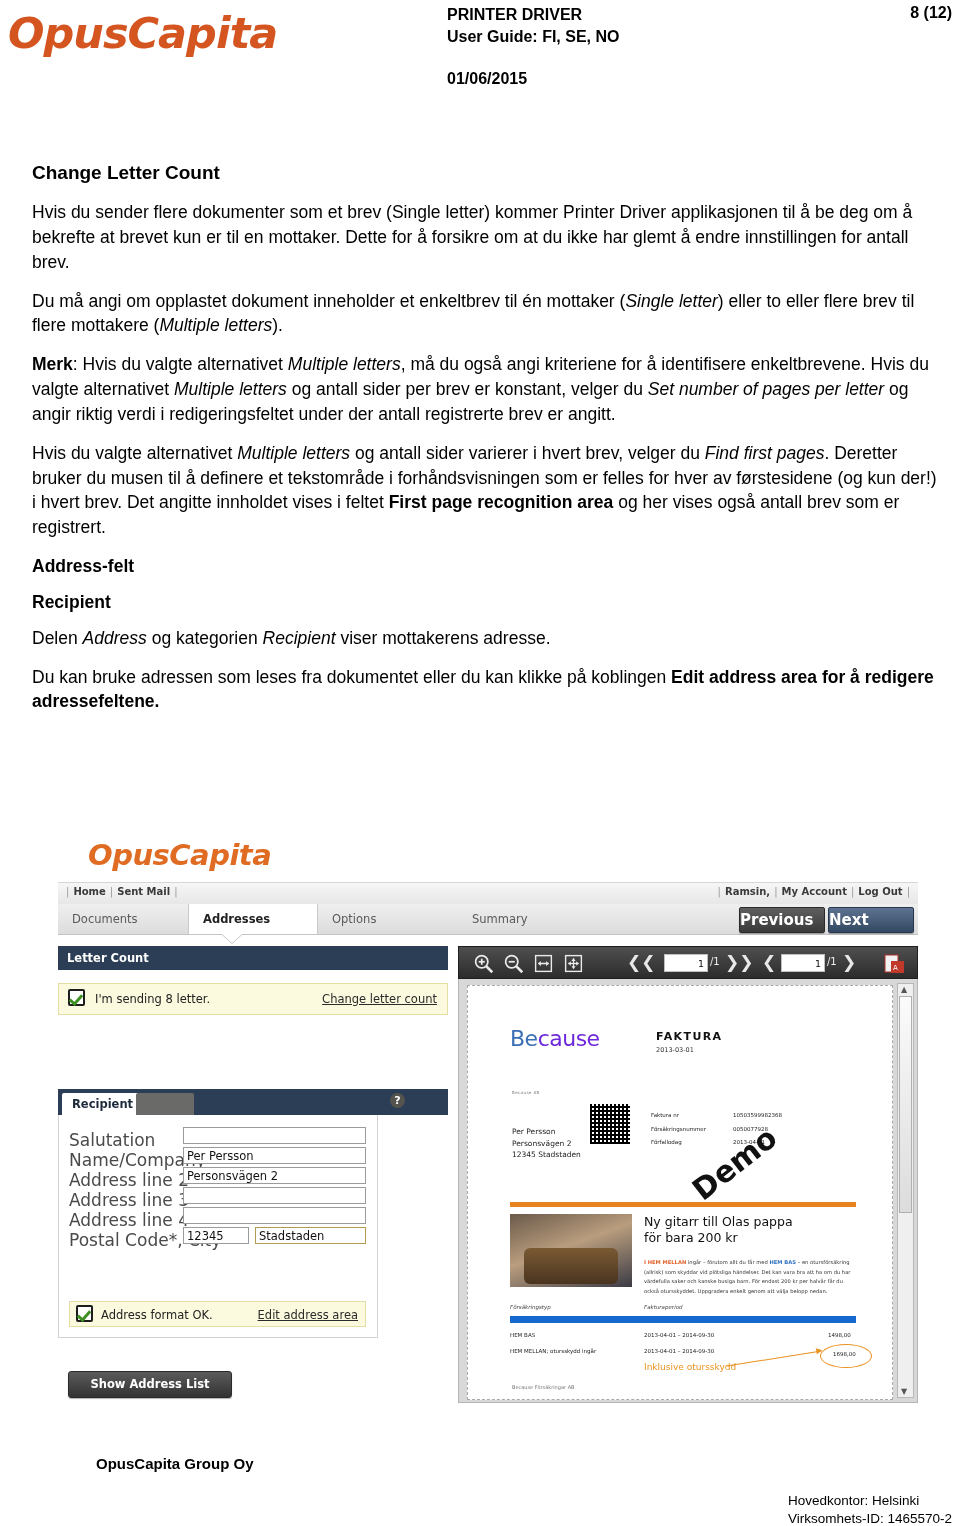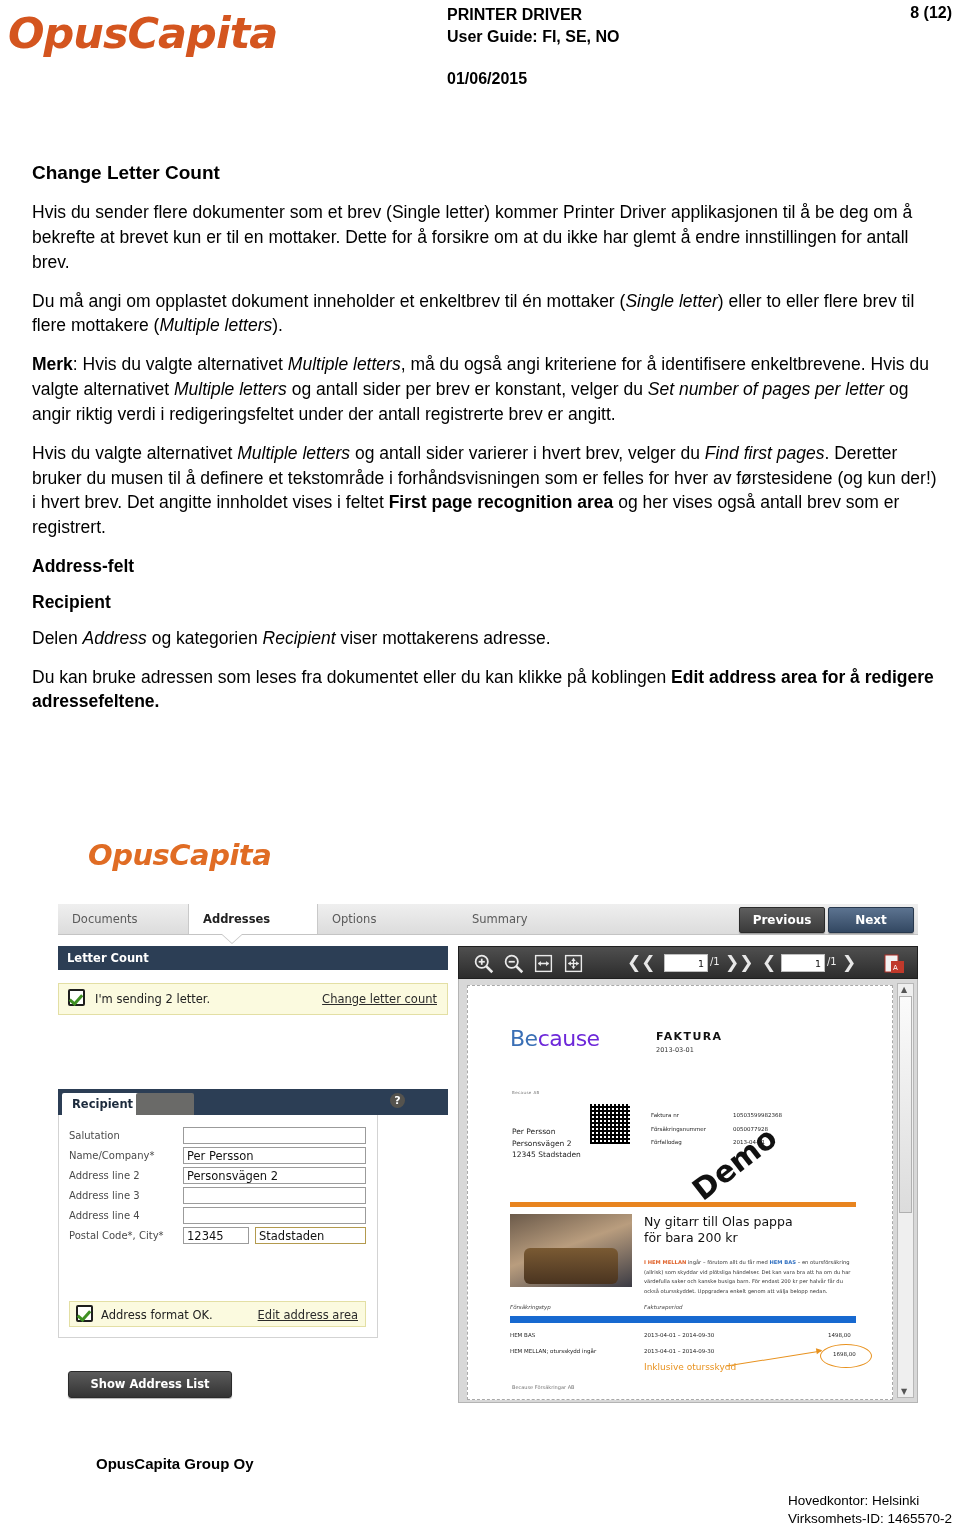--- a/index.html
+++ b/index.html
@@ -156,24 +156,24 @@
     border-left: 10px solid transparent;
     border-right: 10px solid transparent;
     border-top: 9px solid #ffffff;
     filter: drop-shadow(0 1px 0 #c4c4c4);
   }
   .navbtn {
     position: absolute;
     top: 3px;
     height: 24px;
     line-height: 24px;
-    font-size: 12px;
+    font-size: 15px;
     font-weight: bold;
     color: #ffffff;
-    text-align: center;
+    text-align: left;
     border-radius: 2px;
     box-shadow: 0 1px 1px rgba(0,0,0,.3);
   }
   .navbtn.prev {
     right: 93px;
     width: 84px;
     background: linear-gradient(#5e5e5e, #3a3a3a);
     border: 1px solid #2b2b2b;
   }
   .navbtn.next {
@@ -299,21 +299,21 @@
   }
   .frow {
     position: relative;
     height: 19px;
     margin: 0 0 1px 0;
   }
   .flabel {
     position: absolute;
     left: 10px;
     top: 3px;
-    font-size: 10px;
+    font-size: 17px;
     color: #4a4a4a;
   }
   .finput {
     position: absolute;
     left: 124px;
     top: 0;
     width: 183px;
     height: 17px;
     border: 1px solid #9b9b9b;
     background: #fff;
@@ -659,38 +659,46 @@
 
   <p class="para"><span>Delen </span><span class="i">Address</span><span> og kategorien </span><span class="i">Recipient</span><span> viser mottakerens adresse.</span></p>
 
   <p class="para"><span>Du kan bruke adressen som leses fra dokumentet eller du kan klikke på koblingen </span><span class="b">Edit address area</span><span class="b"> for å redigere adressefeltene.</span></p>
 </div>
 
 <div class="app-shot">
 
   <div class="app-logo">OpusCapita</div>
 
+  <div class="topnav">
+    <div class="links left">
+      <span class="sep">|</span><a>Home</a><span class="sep">|</span><a>Sent Mail</a><span class="sep">|</span>
+    </div>
+    <div class="links right">
+      <span class="sep">|</span><a>Ramsin,</a><span class="sep">|</span><a>My Account</a><span class="sep">|</span><a>Log Out</a><span class="sep">|</span>
+    </div>
+  </div>
 
   <div class="tabbar">
     <div class="tab" style="left:0px;">Documents</div>
     <div class="tab active" style="left:130px;width:130px;">Addresses</div>
     <div class="tab" style="left:260px;">Options</div>
     <div class="tab" style="left:400px;">Summary</div>
     <div class="navbtn prev">Previous</div>
     <div class="navbtn next">Next</div>
   </div>
   <div class="tab-notch" style="left:164px;"></div>
 
   <div class="leftcol">
 
     <div class="panel-head">Letter Count</div>
 
     <div class="yellowbar">
       <div class="chk"></div>
-      <div class="yb-text">I'm sending 2 letter.</div>
+      <div class="yb-text">I'm sending 8 letter.</div>
       <div class="yb-link">Change letter count</div>
     </div>
 
     <div class="rec-tabbar">
       <div class="rec-tab">Recipient</div>
       <div class="rec-tab2"></div>
     </div>
     <div class="help-icon">?</div>
 
     <div class="formbox">

